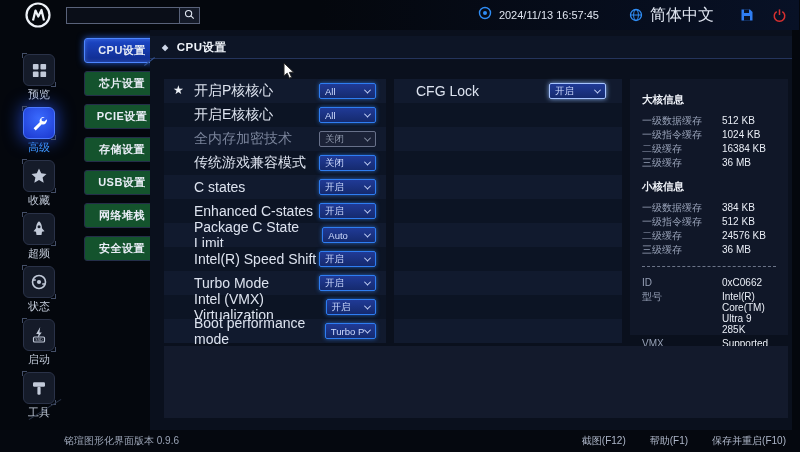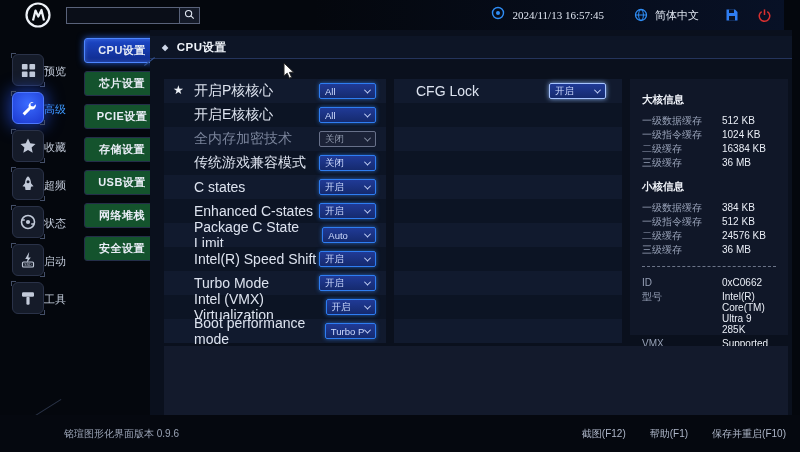--- a/index.html
+++ b/index.html
@@ -1,42 +1,42 @@
 <!DOCTYPE html>
 <html><head>
 <meta charset="utf-8">
 <style>
   * { margin:0; padding:0; box-sizing:border-box; }
   body { background:#000; }
   .screen { position:relative; width:800px; height:452px; background:#04070d;
             overflow:hidden; font-family:"Liberation Sans", sans-serif; }
 
   
-  .topbar { position:absolute; top:0; left:0; right:16px; height:30px; display:flex;
-            align-items:center; background:linear-gradient(90deg,#04070d 40%,#081126);font-family:Liberation Serif, serif; }
+  .topbar { position:absolute; top:0; left:0; right:1px; height:30px; display:flex;
+            align-items:center; background:linear-gradient(90deg,#04070d 40%,#081126); }
   .logo { margin-left:25px; width:26px; height:26px; flex:0 0 auto; }
   .search { margin-left:15px; display:flex; height:17px; width:134px;
             border:1px solid #59627a; background:#0a0e18; }
   .search input { flex:1; min-width:0; background:transparent; border:0; outline:none;
             color:#cfd6e4; font-size:10px; padding:0 5px; font-family:inherit; }
   .search-btn { width:20px; border:0; border-left:1px solid #59627a; background:#141a28;
             display:flex; align-items:center; justify-content:center; cursor:pointer; }
   .top-right { margin-left:auto; display:flex; align-items:center; padding-right:12px; }
   .datetime { color:#dfe5f0; font-size:11px; margin-left:7px; }
-  .lang { color:#dfe5f0; font-size:11px; margin-left:7px; }
+  .lang { color:#dfe5f0; font-size:16px; margin-left:7px; }
   .globe-w { margin-left:30px; display:flex; }
   .save-w { margin-left:26px; display:flex; cursor:pointer; }
   .power-w { margin-left:18px; display:flex; cursor:pointer; }
 
   
   .icon-sidebar { position:absolute; left:0; top:30px; width:78px; bottom:22px;
             display:flex; flex-direction:column; align-items:center; padding-top:24px; }
   .icon-sidebar::after { content:''; position:absolute; bottom:20px; left:26px;
             width:38px; height:1px; background:#2a3347; transform:rotate(-32deg); }
-  .nav-item { display:flex; flex-direction:row; align-items:center;
+  .nav-item { display:flex; flex-direction:column; align-items:center;
             margin-bottom:6px; cursor:pointer; }
   .tile { width:32px; height:32px; border-radius:6px; background:#151b29;
           border:1px solid #2a3248; display:flex; align-items:center; justify-content:center;
           position:relative; }
   .tile::before { content:''; position:absolute; top:-2px; left:-2px; width:4px; height:4px;
           border-top:1px solid #444f68; border-left:1px solid #444f68; }
   .tile::after { content:''; position:absolute; bottom:-2px; right:-2px; width:4px; height:4px;
           border-bottom:1px solid #444f68; border-right:1px solid #444f68; }
   .nav-label { margin-top:2px; font-size:11px; color:#c3cbda; line-height:13px; }
   .nav-item.active .tile { background:radial-gradient(circle at 50% 35%, #3a6bff, #1c38cf);
@@ -100,21 +100,21 @@
   .info-row { display:flex; margin-bottom:4px; line-height:9.5px; }
   .info-row .k { width:80px; color:#96a0b6; flex:0 0 auto; }
   .info-row .v { color:#e9edf5; line-height:11px; margin-top:-1px; }
   .info-divider { border-top:1px dashed #6b7488; margin:11px 0 11px; }
 
   
   .desc { position:absolute; left:14px; top:316px; width:624px; height:72px;
           background:#131a2c; }
 
   
-  .statusbar { position:absolute; left:0; right:0; bottom:0; height:37px; background:#05080f;
+  .statusbar { position:absolute; left:0; right:0; bottom:0; height:22px; background:#05080f;
           display:flex; align-items:center; font-size:10px; color:#9aa3b5; }
   .version { margin-left:64px; }
   .actions { margin-left:auto; display:flex; gap:24px; margin-right:14px; color:#aeb7c9; }
   .actions span { cursor:pointer; }
 
   .cursor { position:absolute; left:283px; top:62px; z-index:50; pointer-events:none; }
 </style>
 </head>
 <body>
 

